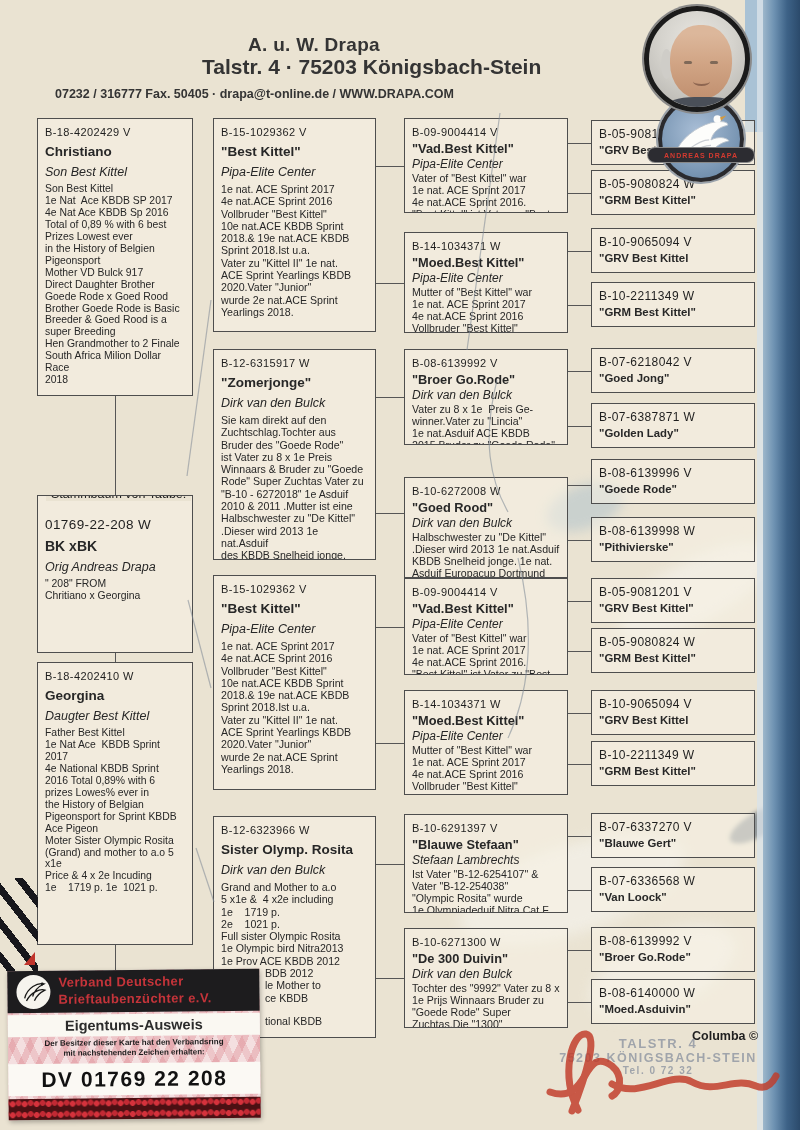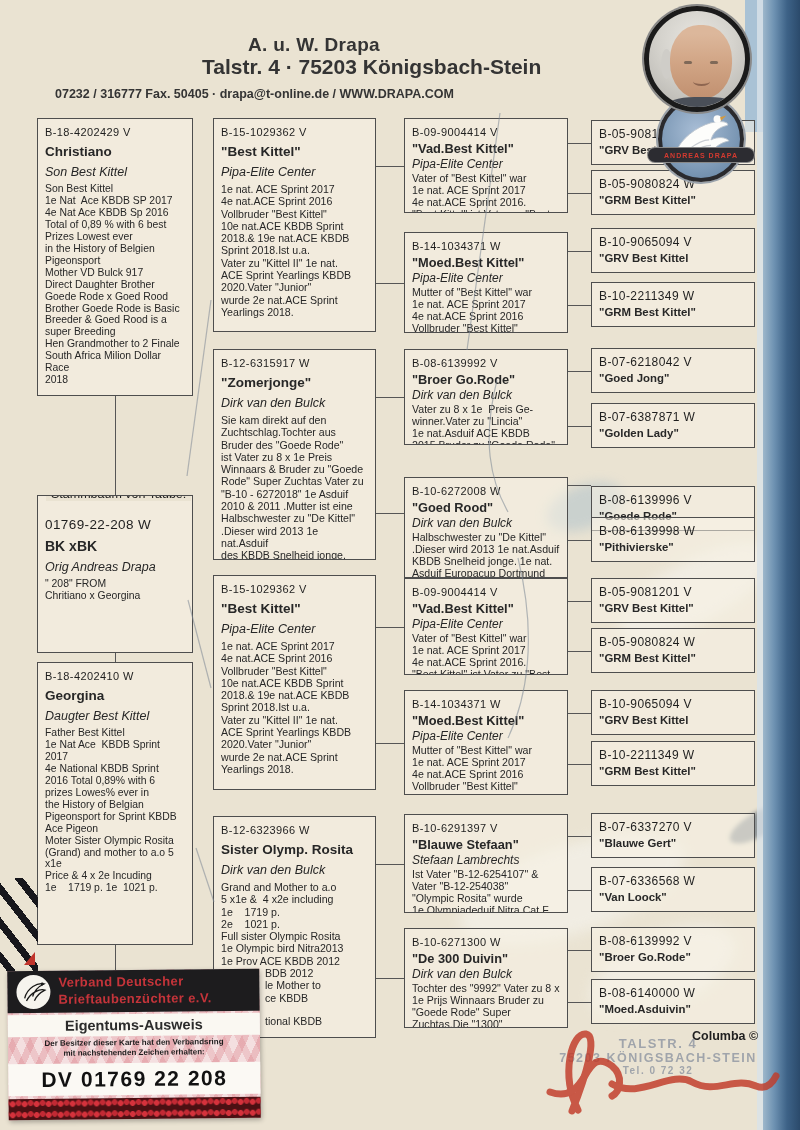--- a/index.html
+++ b/index.html
@@ -352,21 +352,21 @@
     <div class="pbox col4" style="left: 591px; top: 348px; width: 164px; height: 45px;">
       <div class="ring">B-07-6218042 V</div>
       <div class="pname">"Goed Jong"</div>
       <div class="sub">Dirk v.d.Bulk</div>
     </div>
     <div class="pbox col4" style="left: 591px; top: 403px; width: 164px; height: 45px;">
       <div class="ring">B-07-6387871 W</div>
       <div class="pname">"Golden Lady"</div>
       <div class="sub">Dirk v.d.Bulk</div>
     </div>
-    <div class="pbox col4" style="left: 591px; top: 486px; width: 164px; height: 45px;">
+    <div class="pbox col4" style="left: 591px; top: 459px; width: 164px; height: 45px;">
       <div class="ring">B-08-6139996 V</div>
       <div class="pname">"Goede Rode"</div>
       <div class="sub">Dirk van den Bulck</div>
     </div>
     <div class="pbox col4" style="left: 591px; top: 517px; width: 164px; height: 45px;">
       <div class="ring">B-08-6139998 W</div>
       <div class="pname">"Pithivierske"</div>
       <div class="sub">Dirk van den Bulck</div>
     </div>
     <div class="pbox col4" style="left: 591px; top: 578px; width: 164px; height: 45px;">

